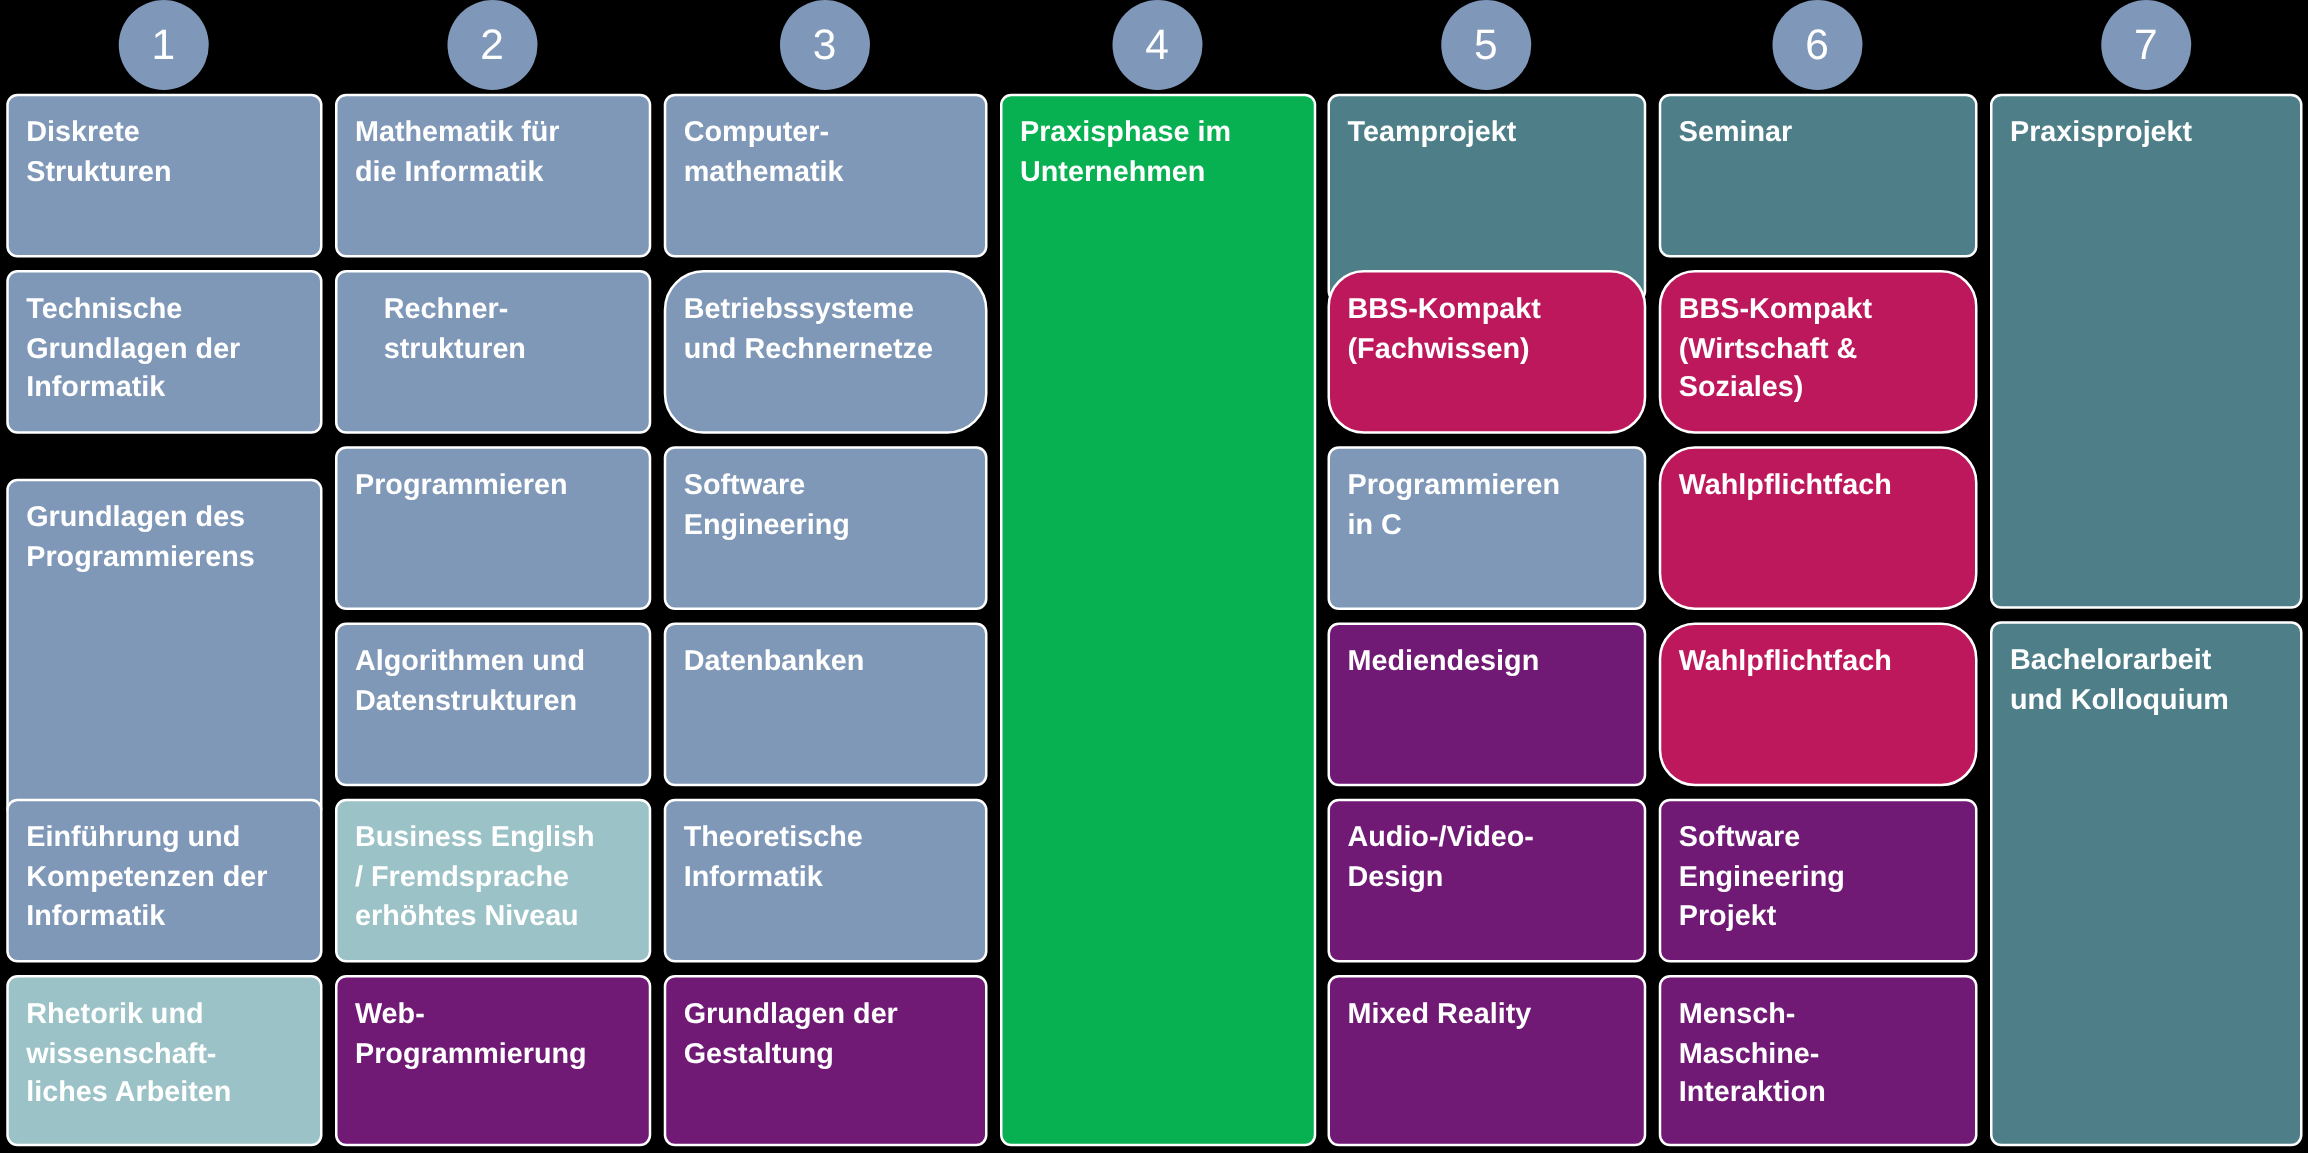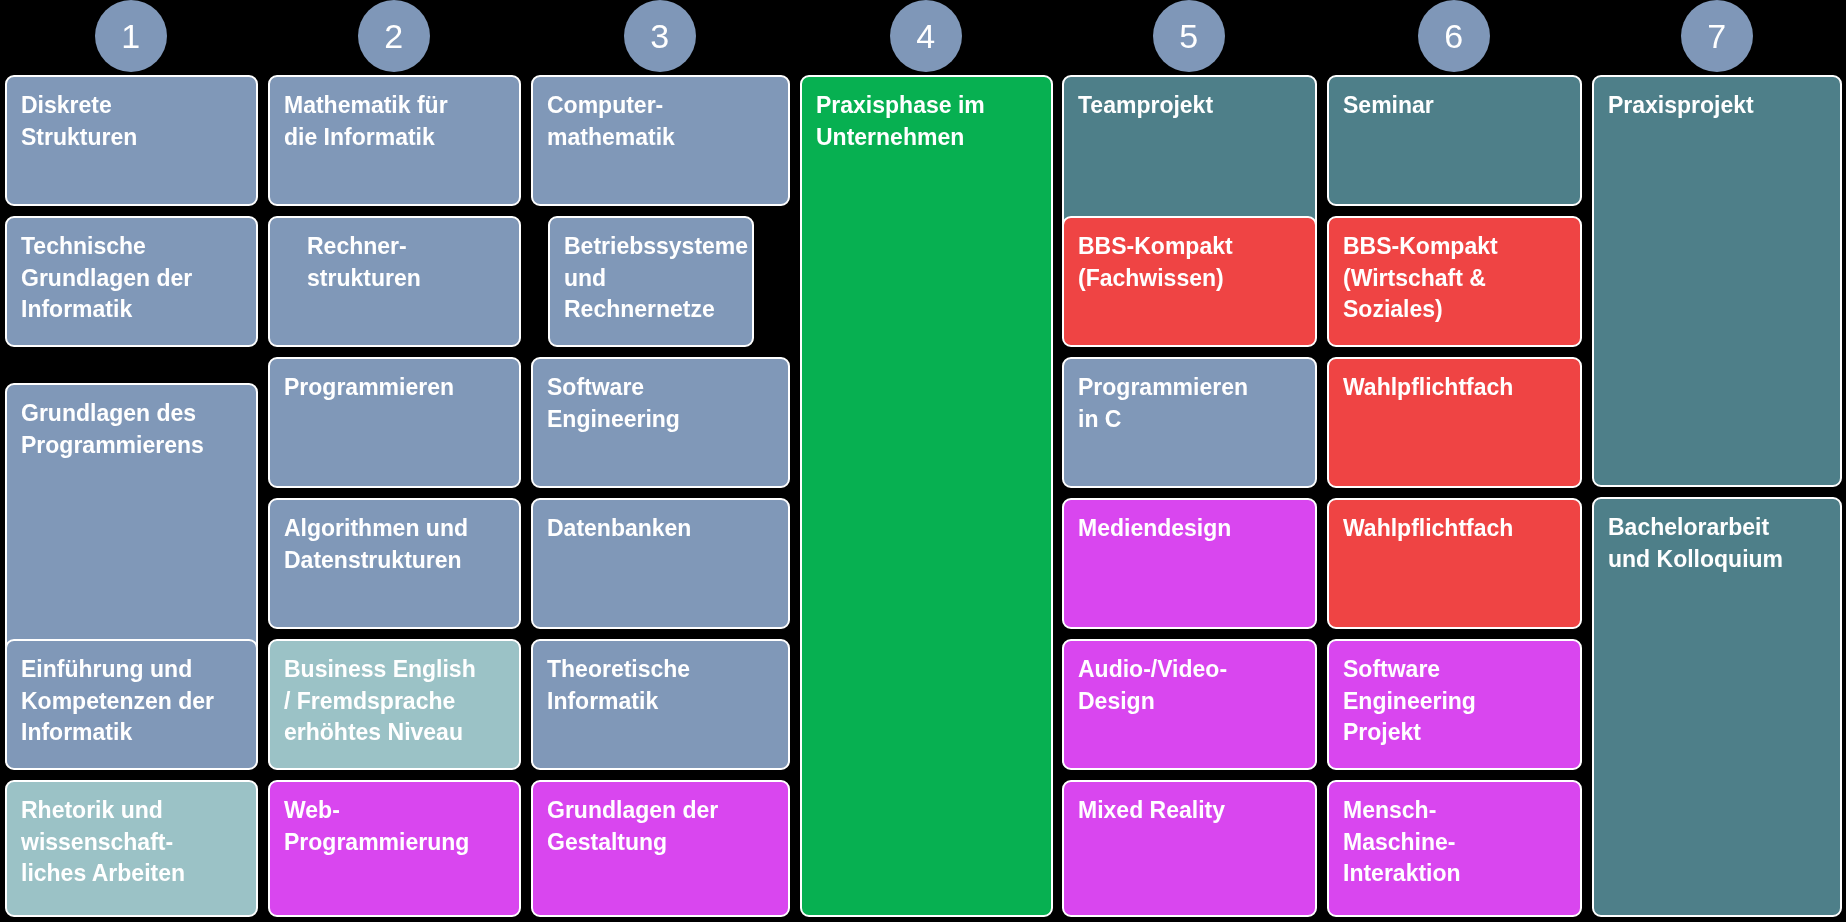--- a/index.html
+++ b/index.html
@@ -51,22 +51,22 @@
     font-weight: bold;
     line-height: 1.38;
     overflow: hidden;
     font-family: "Liberation Sans", sans-serif;
     white-space: pre-line;
   }
 
   .c-blue      { background: #8098b8; }
   .c-teal      { background: #4e7f89; }
   .c-lightteal { background: #9bc2c6; }
-  .c-purple    { background: #d946ef; }
-  .c-gray      { background: #ef4444; }
+  .c-purple    { background: #701a75; }
+  .c-gray      { background: #be185d; border-radius: 29px; }
   .c-green     { background: #07b051; }
 </style>
 </head>
 <body>
 
 <div id="stage">
   <div id="badges-layer">
       <div class="sem-badge" style="left: 95px; top: 0px;">1</div>
       <div class="sem-badge" style="left: 358px; top: 0px;">2</div>
       <div class="sem-badge" style="left: 624px; top: 0px;">3</div>
@@ -96,21 +96,21 @@
       <div class="card c-blue" style="left: 268px; top: 357px; width: 253px; height: 131px;">Programmieren</div>
       <div class="card c-blue" style="left: 268px; top: 498px; width: 253px; height: 131px;">Algorithmen und
 Datenstrukturen</div>
       <div class="card c-lightteal" style="left: 268px; top: 639px; width: 253px; height: 131px;">Business English
 / Fremdsprache
 erhöhtes Niveau</div>
       <div class="card c-purple" style="left: 268px; top: 780px; width: 253px; height: 137px;">Web-
 Programmierung</div>
       <div class="card c-blue" style="left: 531px; top: 75px; width: 259px; height: 131px;">Computer-
 mathematik</div>
-      <div class="card c-blue" style="left: 548px; top: 216px; width: 206px; height: 131px;">Betriebssysteme
+      <div class="card c-blue" style="left: 531px; top: 216px; width: 259px; height: 131px; border-radius: 32px;">Betriebssysteme
 und Rechnernetze</div>
       <div class="card c-blue" style="left: 531px; top: 357px; width: 259px; height: 131px;">Software
 Engineering</div>
       <div class="card c-blue" style="left: 531px; top: 498px; width: 259px; height: 131px;">Datenbanken</div>
       <div class="card c-blue" style="left: 531px; top: 639px; width: 259px; height: 131px;">Theoretische
 Informatik</div>
       <div class="card c-purple" style="left: 531px; top: 780px; width: 259px; height: 137px;">Grundlagen der
 Gestaltung</div>
       <div class="card c-green" style="left: 800px; top: 75px; width: 253px; height: 842px;">Praxisphase im
 Unternehmen</div>

